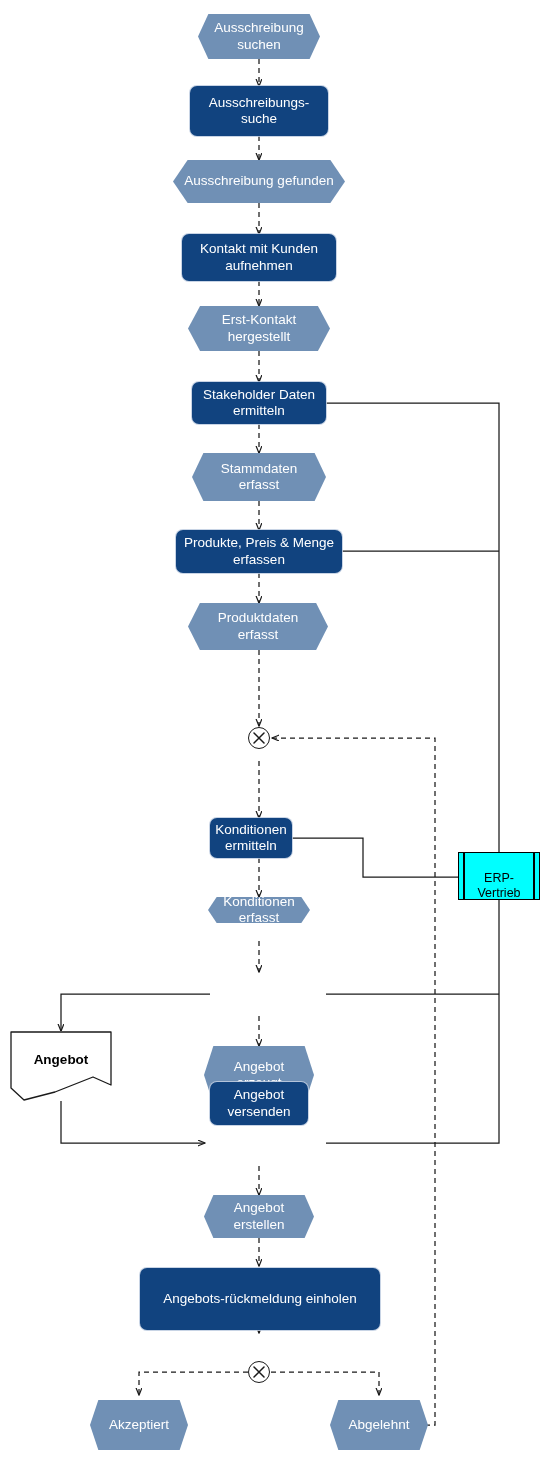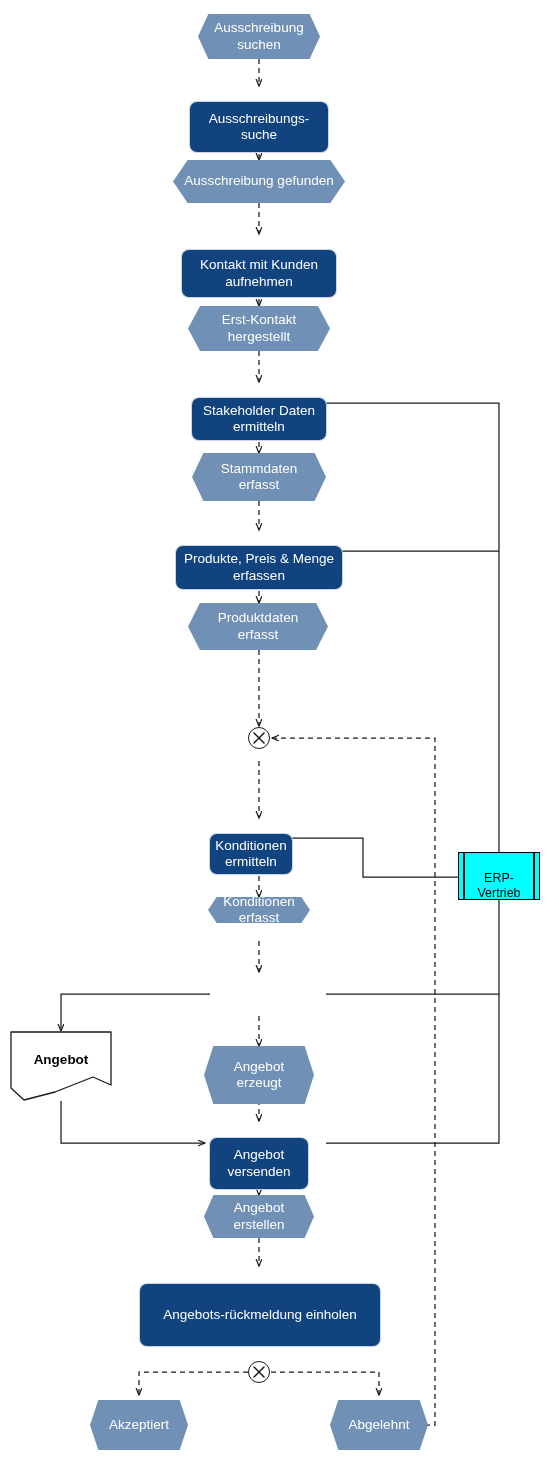--- a/index.html
+++ b/index.html
@@ -26,21 +26,20 @@
     line-height:1.22;
   }
   
   .func{
     background:#11437f;
     color:#ffffff;
     border-radius:7px;
     font-size:13.5px;
     box-shadow:0 0 0 1px rgba(190,205,225,.85);
     padding:2px 6px;
-    margin-top:16px;
   }
   
   .event{
     background:#7090b5;
     color:#ffffff;
     font-size:13.5px;
     clip-path:polygon(8.5% 0%, 91.5% 0%, 100% 50%, 91.5% 100%, 8.5% 100%, 0% 50%);
     padding:2px 10px;
   }
   
@@ -180,21 +179,21 @@
 
   <div class="node event" style="left:208px;top:897px;width:102px;height:26px;">
     <span>Konditionen erfasst</span>
   </div>
 
 
   <div class="node event" style="left:204px;top:1046px;width:110px;height:58px;">
     <span>Angebot erzeugt</span>
   </div>
 
-  <div class="node func" style="left:210px;top:1122px;width:98px;height:51px;">
+  <div class="node func" style="left:210px;top:1082px;width:98px;height:43px;">
     <span>Angebot versenden</span>
   </div>
 
   <div class="node event" style="left:204px;top:1195px;width:110px;height:43px;">
     <span>Angebot erstellen</span>
   </div>
 
   <div class="node func" style="left:140px;top:1268px;width:240px;height:62px;">
     <span>Angebots-rückmeldung einholen</span>
   </div>

